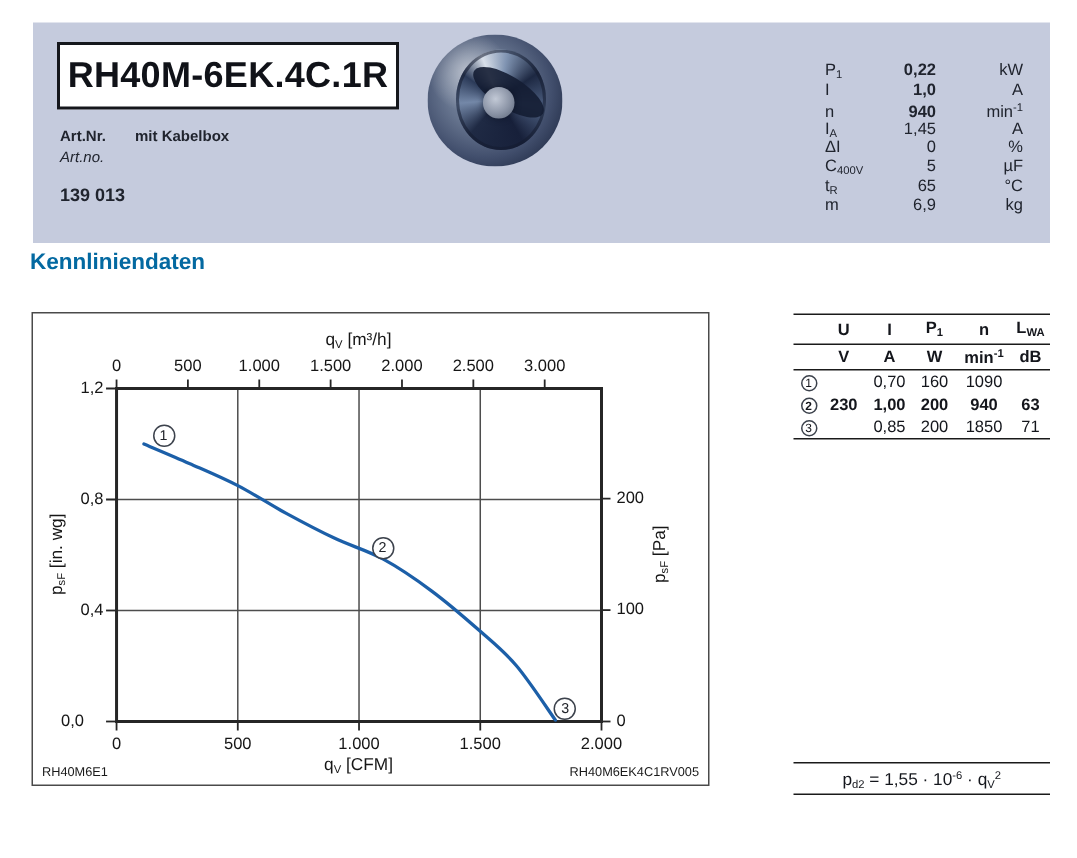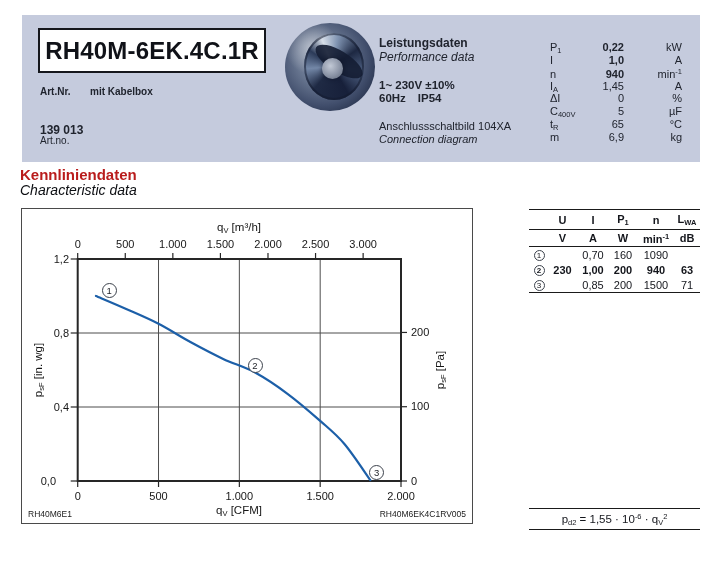--- a/index.html
+++ b/index.html
@@ -8,21 +8,21 @@
 
   
   .band{position:absolute;left:22px;top:15px;width:678px;height:147px;background:#c5cbdd;color:#20242e;}
   .title-box{position:absolute;left:16px;top:13px;width:228px;height:45px;box-sizing:border-box;
              background:#fff;border:2px solid #15171c;display:flex;align-items:center;justify-content:center;}
   .title-box span{font-size:24px;font-weight:bold;color:#101218;letter-spacing:.2px;white-space:nowrap;}
   .art-block{position:absolute;left:18px;top:70px;font-size:10px;line-height:13.5px;}
   .art-row{display:flex;}
   .art-row .c1{width:50px;}
   .art-de{font-weight:bold;}
-  .art-en{margin-top:35px;}
+  .art-en{font-style:italic;}
   .art-number{position:absolute;left:18px;top:108px;font-size:12px;font-weight:bold;}
 
   
   .fan{position:absolute;left:263px;top:8px;width:90px;height:88px;}
   .fan-outer{position:absolute;left:0;top:0;right:0;bottom:0;border-radius:50%;
     background:
       radial-gradient(circle at 30% 28%, rgba(255,255,255,.5) 0%, rgba(255,255,255,0) 30%),
       radial-gradient(circle at 42% 42%, #8e9ab1 0%, #67758f 35%, #414e6c 62%, #26314b 82%, #141c30 100%);}
   .fan-face{position:absolute;left:21%;top:11%;width:67%;height:76%;border-radius:50%;
     background:conic-gradient(from 220deg at 48% 50%, #1f2a44 0deg, #7488a8 45deg, #2b3a58 85deg,
@@ -49,21 +49,21 @@
   .sp-label{width:44px;text-align:left;}
   .sp-value{width:30px;text-align:right;}
   .sp-unit{width:58px;text-align:right;}
   .sp-bold{font-weight:bold;}
 
   .sub{font-size:7.5px;vertical-align:-2px;}
   .sup{font-size:7.5px;vertical-align:4px;}
 
   
   .heading{position:absolute;left:20px;top:166px;}
-  .heading .h-de{font-size:15px;font-weight:bold;line-height:17px;color:#b91c1c;}
+  .heading .h-de{font-size:15px;font-weight:bold;line-height:17px;color:#0369a1;}
   .heading .h-en{font-size:14px;font-style:italic;line-height:15px;color:#0c0e12;}
 
   
   .chart-box{position:absolute;left:21px;top:208px;width:452px;height:316px;
              border:1px solid #4a4a4a;box-sizing:border-box;background:#fff;}
   .chart-box svg{position:absolute;left:0;top:0;}
   .cl{position:absolute;font-size:11px;color:#161616;white-space:nowrap;}
   .cl-c{text-align:center;}
   .cl-r{text-align:right;}
   .axis-title{position:absolute;font-size:11.5px;color:#161616;text-align:center;white-space:nowrap;}
@@ -113,30 +113,20 @@
     </div>
     <div class="art-number">139 013</div>
 
     <div class="fan">
       <div class="fan-outer"></div>
       <div class="fan-face"></div>
       <div class="fan-blade"></div>
       <div class="fan-hub"></div>
     </div>
 
-    <div class="mid">
-      <div class="mid-l1">Leistungsdaten</div>
-      <div class="mid-l2">Performance data</div>
-      <div class="mid-l3">1~ 230V ±10%</div>
-      <div class="mid-l4">
-        <span>60Hz</span><span class="gap"></span><span>IP54</span>
-      </div>
-      <div class="mid-l5">Anschlussschaltbild 104XA</div>
-      <div class="mid-l6">Connection diagram</div>
-    </div>
 
     <div class="spec" id="spec-rows">
         <div class="sp-row">
           <div class="sp-label"><span>P</span><span class="sub">1</span></div>
           <div class="sp-value sp-bold">0,22</div>
           <div class="sp-unit"><span>kW</span></div>
         </div>
         <div class="sp-row">
           <div class="sp-label"><span>I</span></div>
           <div class="sp-value sp-bold">1,0</div>
@@ -170,21 +160,20 @@
         <div class="sp-row">
           <div class="sp-label"><span>m</span></div>
           <div class="sp-value">6,9</div>
           <div class="sp-unit"><span>kg</span></div>
         </div>
       </div>
   </div>
 
   <div class="heading">
     <div class="h-de">Kennliniendaten</div>
-    <div class="h-en">Characteristic data</div>
   </div>
 
   <div class="chart-box" id="chart-box">
       <svg width="452" height="316">
         <line x1="136.525" y1="50" x2="136.525" y2="272" stroke="#4d4d4d" stroke-width="1"></line>
         <line x1="217.35000000000002" y1="50" x2="217.35000000000002" y2="272" stroke="#4d4d4d" stroke-width="1"></line>
         <line x1="298.175" y1="50" x2="298.175" y2="272" stroke="#4d4d4d" stroke-width="1"></line>
         <line x1="55.7" y1="198" x2="379" y2="198" stroke="#4d4d4d" stroke-width="1"></line>
         <line x1="55.7" y1="123.99999999999997" x2="379" y2="123.99999999999997" stroke="#4d4d4d" stroke-width="1"></line>
         <rect x="55.7" y="50" width="323.3" height="222" fill="none" stroke="#262626" stroke-width="2"></rect>
@@ -270,21 +259,21 @@
         <div>1,00</div>
         <div>200</div>
         <div>940</div>
         <div>63</div>
       </div>
       <div class="ct-row ct-data">
         <div><span class="ct-marker">3</span></div>
         <div></div>
         <div>0,85</div>
         <div>200</div>
-        <div>1500</div>
+        <div>1850</div>
         <div>71</div>
       </div>
     </div>
 
   <div class="formula-box">
     <span id="formula-text"><span>p</span><span class="sub">d2</span><span> = 1,55 · 10</span><span class="sup">-6</span><span> · q</span><span class="sub">V</span><span class="sup">2</span></span>
   </div>
 
 </div>
 

